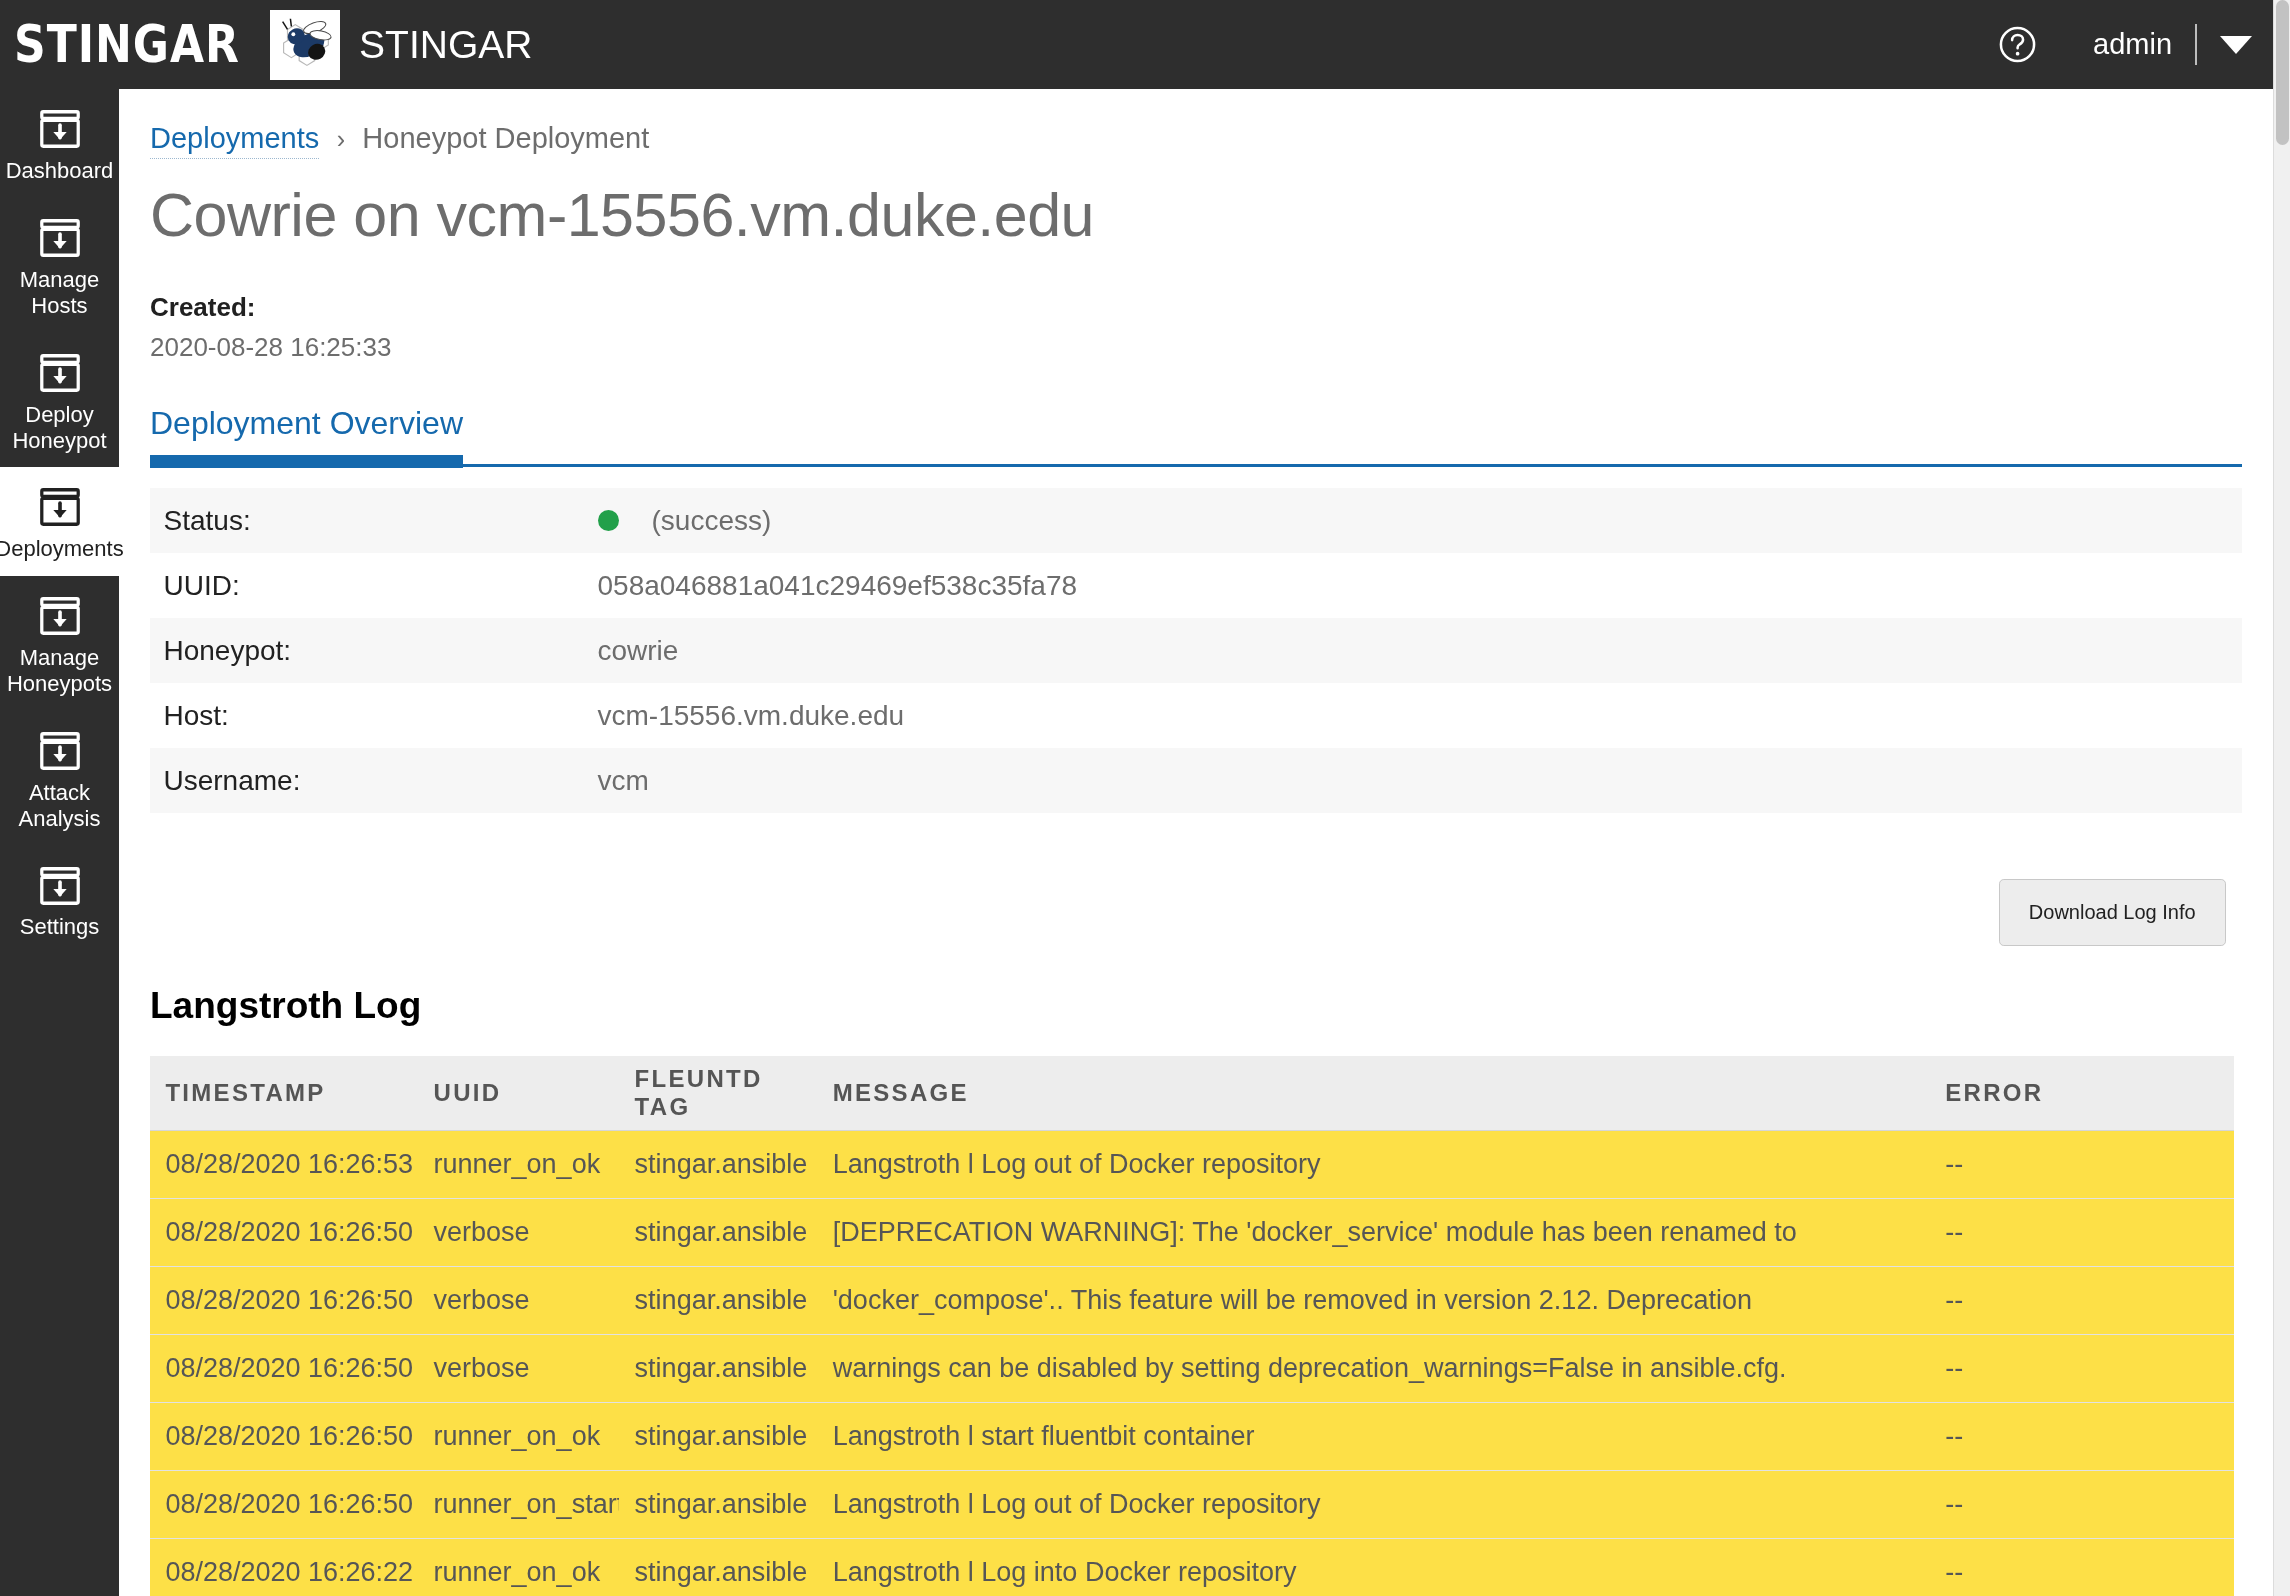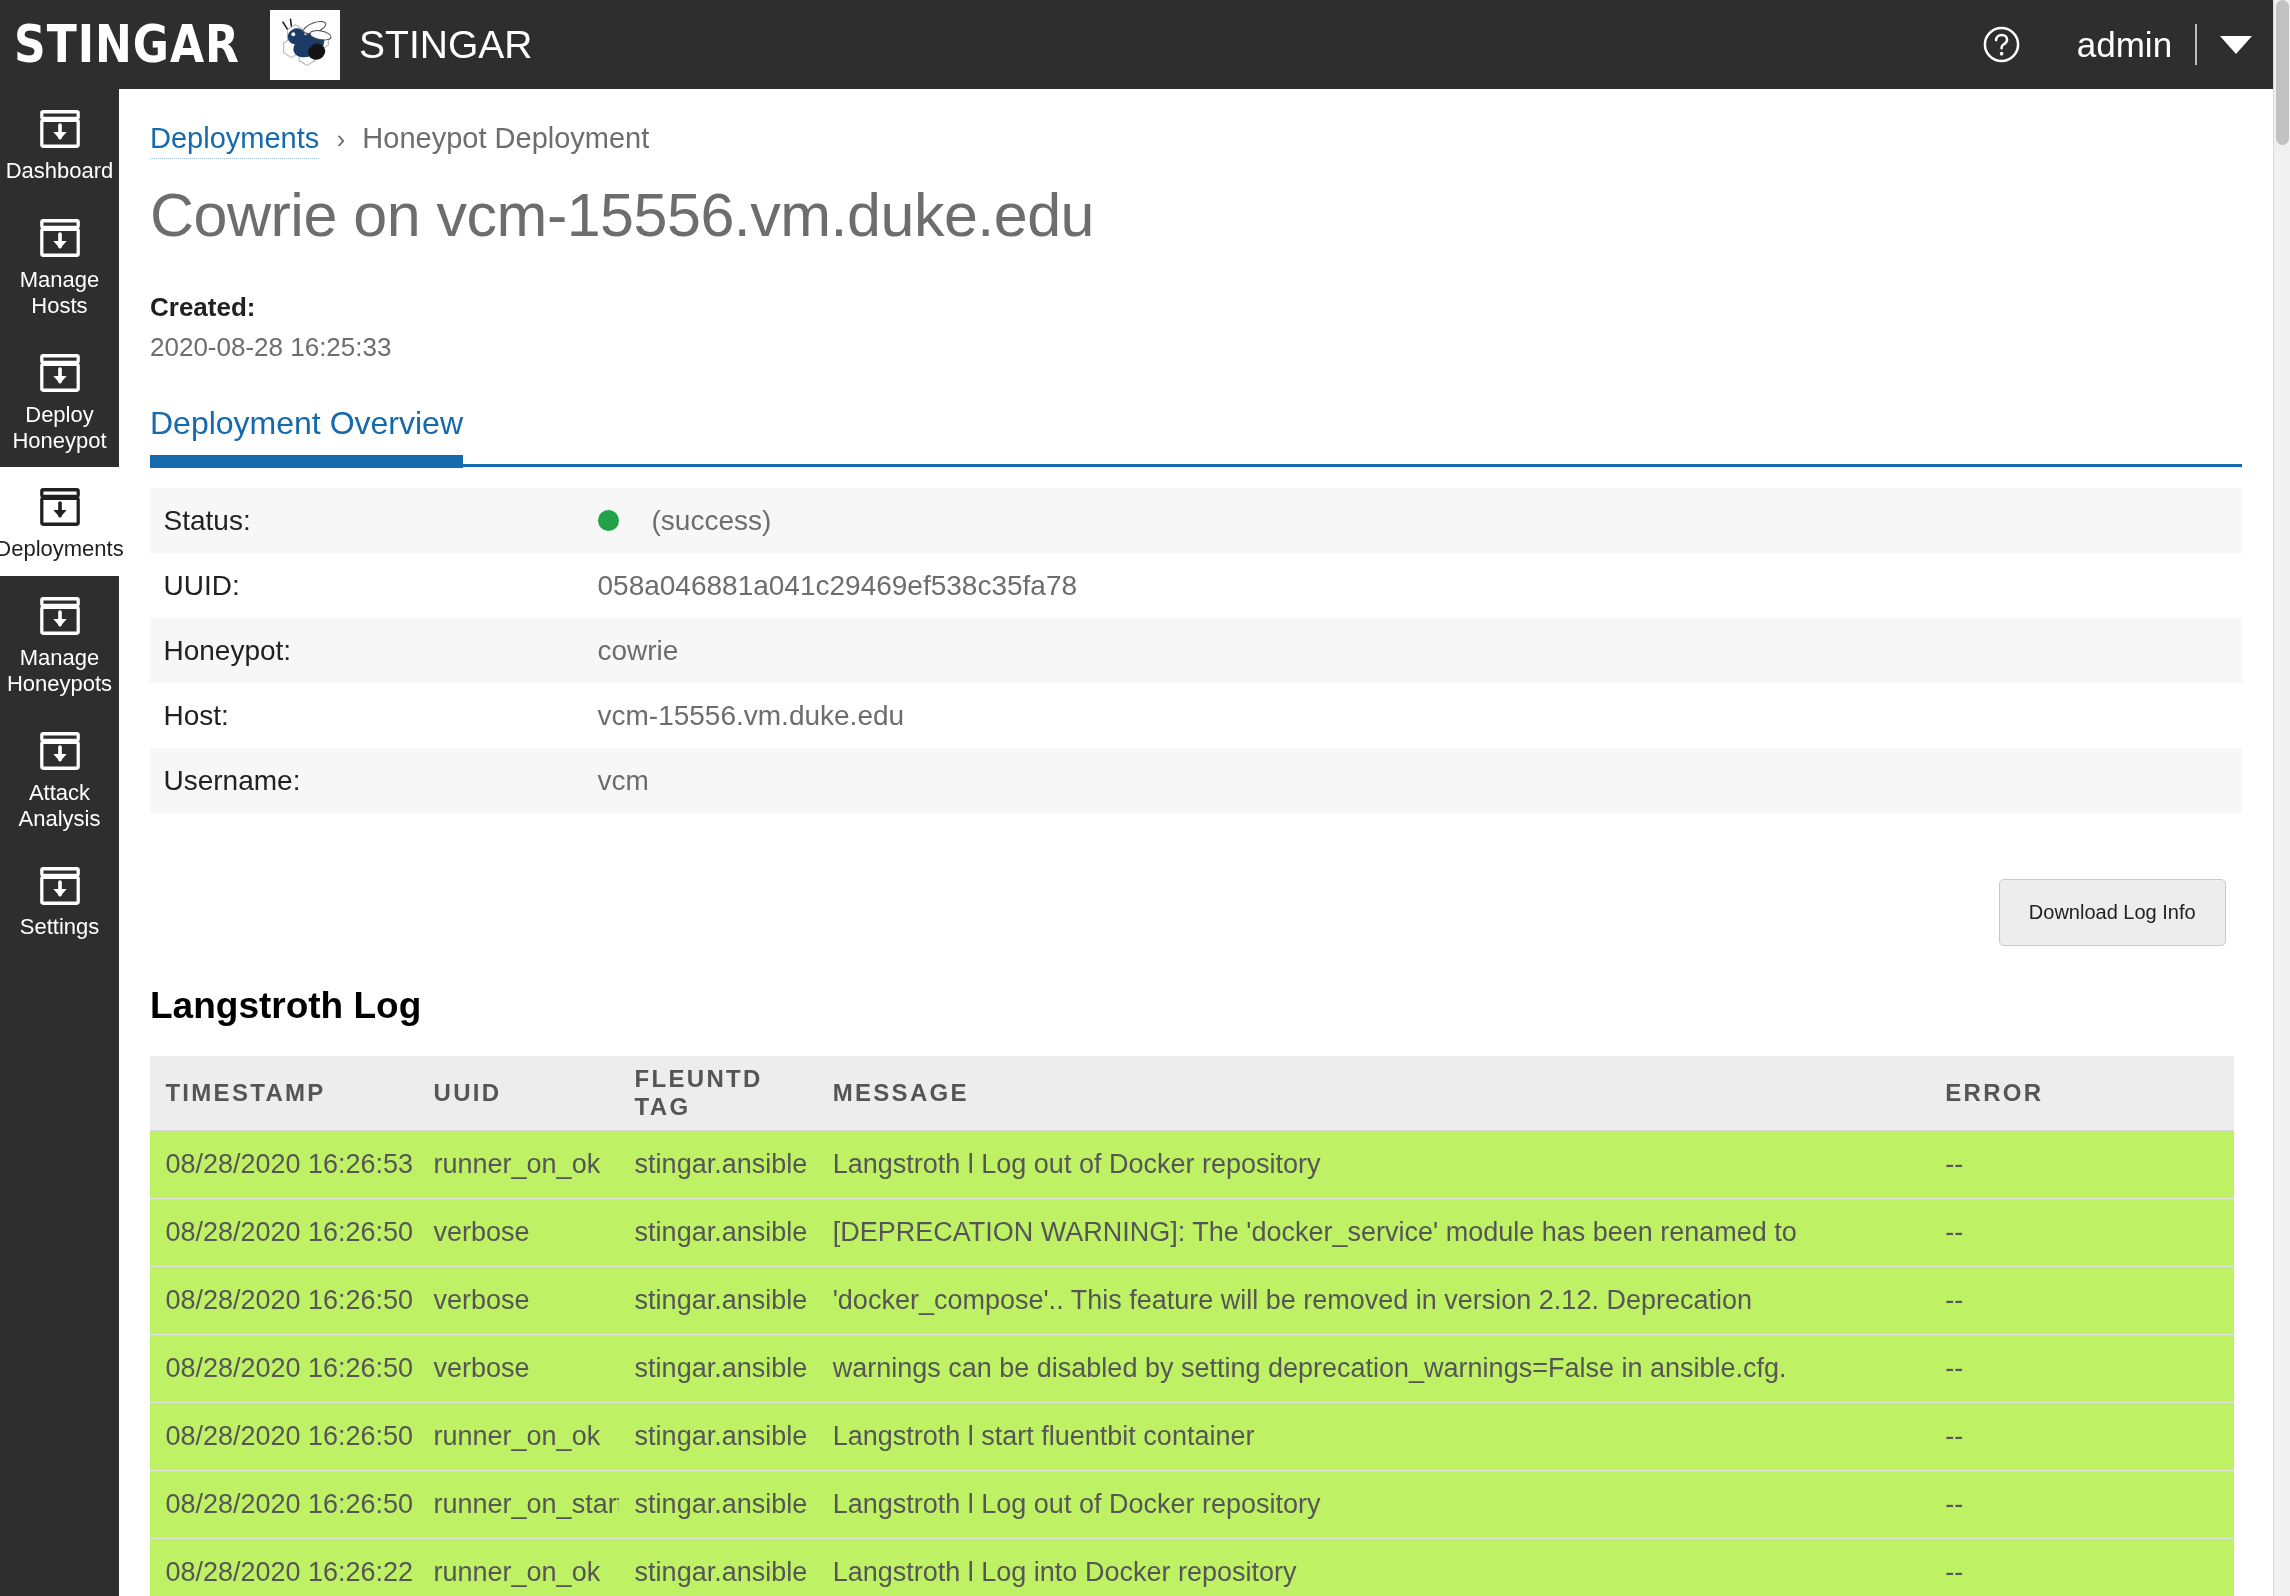--- a/index.html
+++ b/index.html
@@ -51,21 +51,21 @@
     padding-right: 21px;
     gap: 0px;
   }
   .help-icon {
     width: 39px; height: 39px;
     margin-right: 56px;
     cursor: pointer;
   }
   .admin-label {
     color: #ffffff;
-    font-size: 35px;
+    font-size: 29px;
     white-space: nowrap;
   }
   .admin-divider {
     width: 1.9px; height: 41px;
     background: #bdbdbd;
     margin: 0 23px;
   }
   .caret-down {
     width: 0; height: 0;
     border-left: 16.4px solid transparent;
@@ -239,21 +239,21 @@
     height: 75px;
     padding: 0 0 0 15.4px;
     border-bottom: 1.9px solid #d6d6d6;
   }
   .logtable tbody td {
     font-size: 27px;
     color: #565656;
     height: 68px;
     padding: 0 0 0 15.4px;
     border-bottom: 1.9px solid #e2e2e2;
-    background: #bef264;
+    background: #fde047;
     white-space: nowrap;
     overflow: hidden;
   }
   .c-ts  { width: 268px; }
   .c-ev  { width: 201px; }
   .c-tag { width: 198px; }
   .c-msg { width: 1112px; }
   .c-err { width: 304px; }
 
   

